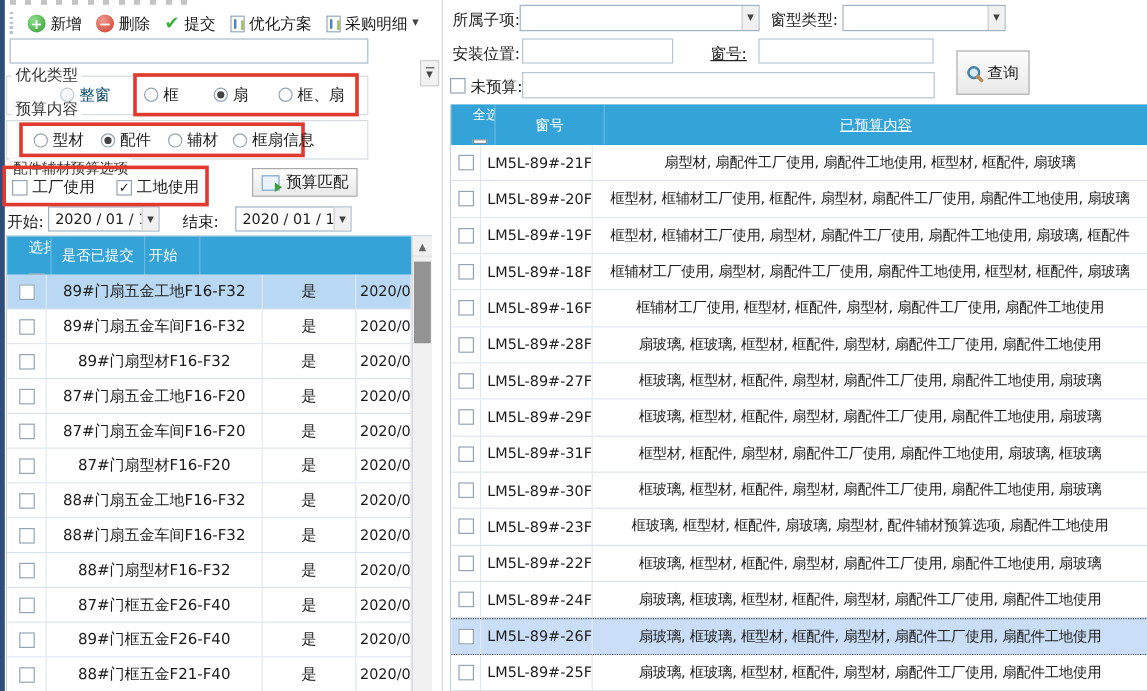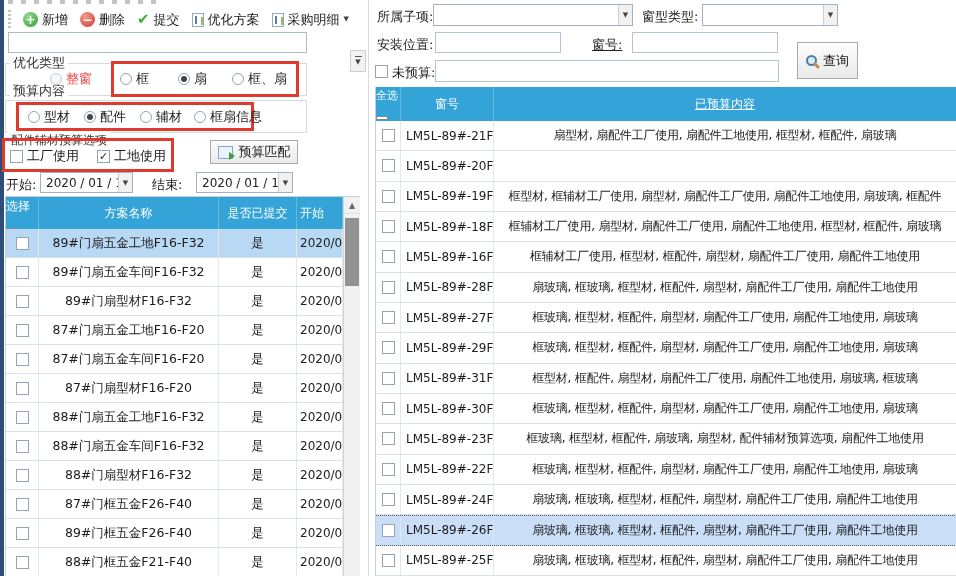--- a/index.html
+++ b/index.html
@@ -47,21 +47,21 @@
 
   .redbox{border:3px solid var(--red);z-index:2;}
   #red1{left:111px;top:61px;width:188px;height:36px;}
   #red2{left:16px;top:102px;width:238px;height:29px;}
   #red3{left:2px;top:138px;width:172px;height:34px;}
 
   .opt{display:flex;align-items:center;gap:4px;z-index:4;}
   .radio{width:12px;height:12px;border:1px solid #93a5b5;border-radius:50%;background:#fff;flex:0 0 12px;}
   .radio.on::after{content:'';display:block;width:6px;height:6px;margin:2px;border-radius:50%;background:#444;}
   .radio.dis{border-color:#c3ccd4;background:#f5f7f8;}
-  .opt.disabled .lbl{color:#ef4444;}
+  .opt.disabled .lbl{color:#0c4a6e;}
   .cbx{width:13px;height:13px;border:1px solid #93a5b5;background:#fff;flex:0 0 13px;
     display:flex;align-items:center;justify-content:center;font-size:11px;color:#222;line-height:1;}
 
   
   .btn{border:1px solid #a9a9a9;background:linear-gradient(#fdfdfd,#e9e9e9);
     display:flex;align-items:center;justify-content:center;gap:6px;font-size:13px;color:#1a1a1a;}
   #btn-match{left:210px;top:140px;width:88px;height:24px;}
   .bm-icon{width:15px;height:13px;background:#eaf2fb;border:1px solid #7fa8cc;position:relative;}
   .bm-icon::after{content:'';position:absolute;right:-3px;bottom:-2px;width:0;height:0;
     border-left:6px solid #3f9e3f;border-top:4px solid transparent;border-bottom:4px solid transparent;}
@@ -79,21 +79,21 @@
   .combo .dd{width:14px;background:#f1f1f1;border-left:1px solid #cfcfcf;
     display:flex;align-items:center;justify-content:center;font-size:7px;color:#444;}
   #date-start{left:40px;top:172px;width:93px;height:21px;}
   #date-end{left:196px;top:172px;width:97px;height:21px;}
 
   
   #ltable{left:5px;top:196px;width:355px;height:380px;border-left:1px solid var(--border);border-top:1px solid var(--border);}
   #lhead{position:absolute;left:0;top:0;width:337px;height:32px;background:var(--blue);display:flex;}
   .lh{color:#fff;font-size:12px;display:flex;align-items:center;justify-content:center;
     border-right:1px solid rgba(255,255,255,.25);overflow:hidden;white-space:nowrap;}
-  .lh.sel{flex-direction:column;align-items:flex-start;justify-content:flex-start;padding:1px 0;gap:13px;}
+  .lh.sel{flex-direction:column;align-items:flex-start;justify-content:flex-start;padding:1px 18px;gap:13px;}
   .hcbx{width:13px;height:13px;background:#fff;border:1px solid #7a8a98;}
   #lrows{position:absolute;left:0;top:32px;width:337px;height:348px;overflow:hidden;background:#fdfdfd;}
   .lrow{display:flex;height:29px;border-bottom:1px solid var(--rowline);background:#fff;}
   .lrow.sel{background:var(--selL);}
   .lc{display:flex;align-items:center;justify-content:center;border-right:1px solid var(--cellline);
     overflow:hidden;white-space:nowrap;font-size:12.5px;color:#1c1c1c;}
   .lc.start{justify-content:flex-start;padding-left:3px;font-size:12px;}
   
   #lsb{position:absolute;right:0;top:0;width:17px;height:380px;background:#f1f1f1;border-left:1px solid #d5d5d5;}
   #lsb .up{position:absolute;left:0;top:0;width:100%;height:17px;display:flex;align-items:center;justify-content:center;
@@ -231,21 +231,20 @@
     <span class="val">2020 / 01 / 13</span>
     <span class="dd">▼</span>
   </div>
 
   <div class="abs" id="ltable">
     <div id="lhead">
       <div class="lh sel" style="width:33px;">
         <span>选择</span>
         <span class="hcbx"></span>
       </div>
-      <div class="lh" style="width:180px;">方案名称</div>
       <div class="lh" style="width:78px;">是否已提交</div>
       <div class="lh" style="width:46px;justify-content:flex-start;padding-left:3px;">开始</div>
     </div>
     <div id="lrows">
         <div class="lrow sel">
           <div class="lc cb" style="width: 33px;">
             <span class="cbx"></span>
           </div>
           <div class="lc name" style="width: 180px;">89#门扇五金工地F16-F32</div>
           <div class="lc sub" style="width: 78px;">是</div>
@@ -388,20 +387,21 @@
             <span class="cbx" style="width: 13px; height: 13px;"></span>
           </div>
           <div class="rc id" style="width: 93px;">LM5L-89#-21F19</div>
           <div class="rc ct" style="width: 463px;">扇型材, 扇配件工厂使用, 扇配件工地使用, 框型材, 框配件, 扇玻璃</div>
         </div>
         <div class="rrow">
           <div class="rc cb" style="width: 25px;">
             <span class="cbx" style="width: 13px; height: 13px;"></span>
           </div>
           <div class="rc id" style="width: 93px;">LM5L-89#-20F18</div>
+          <div class="rc ct" style="width: 463px;">框型材, 框辅材工厂使用, 框配件, 扇型材, 扇配件工厂使用, 扇配件工地使用, 扇玻璃</div>
         </div>
         <div class="rrow">
           <div class="rc cb" style="width: 25px;">
             <span class="cbx" style="width: 13px; height: 13px;"></span>
           </div>
           <div class="rc id" style="width: 93px;">LM5L-89#-19F17</div>
           <div class="rc ct" style="width: 463px;">框型材, 框辅材工厂使用, 扇型材, 扇配件工厂使用, 扇配件工地使用, 扇玻璃, 框配件</div>
         </div>
         <div class="rrow">
           <div class="rc cb" style="width: 25px;">

